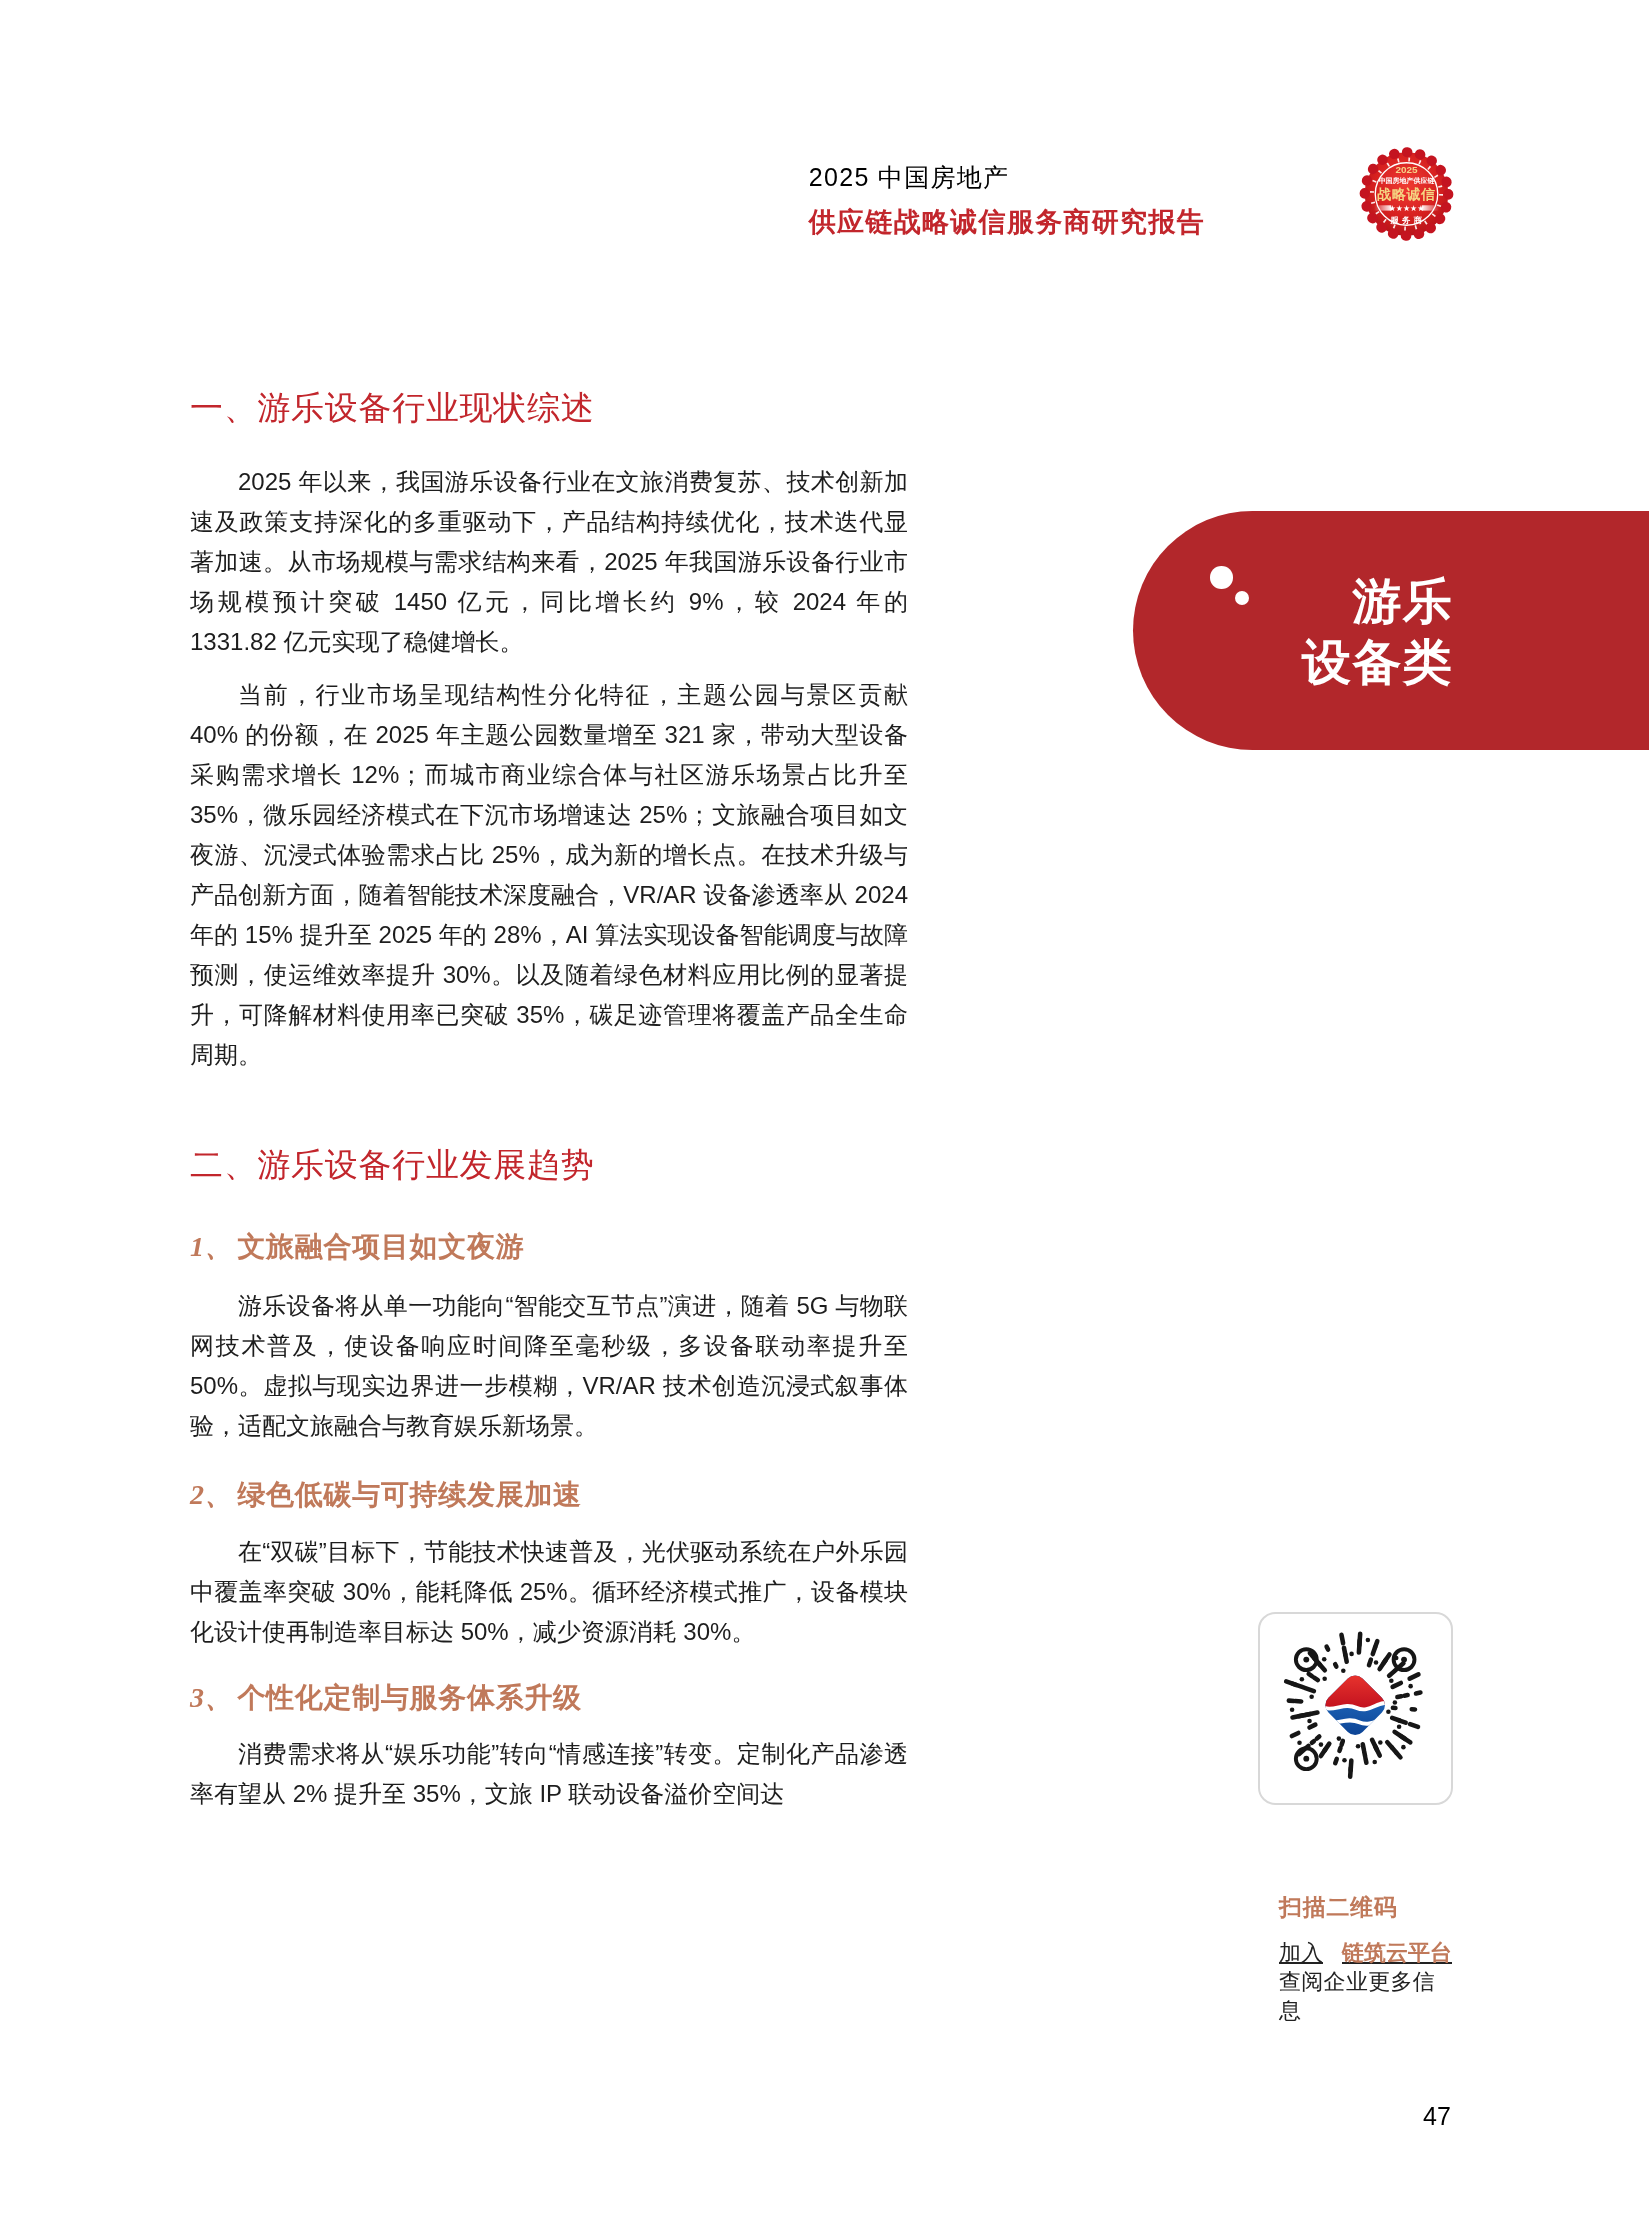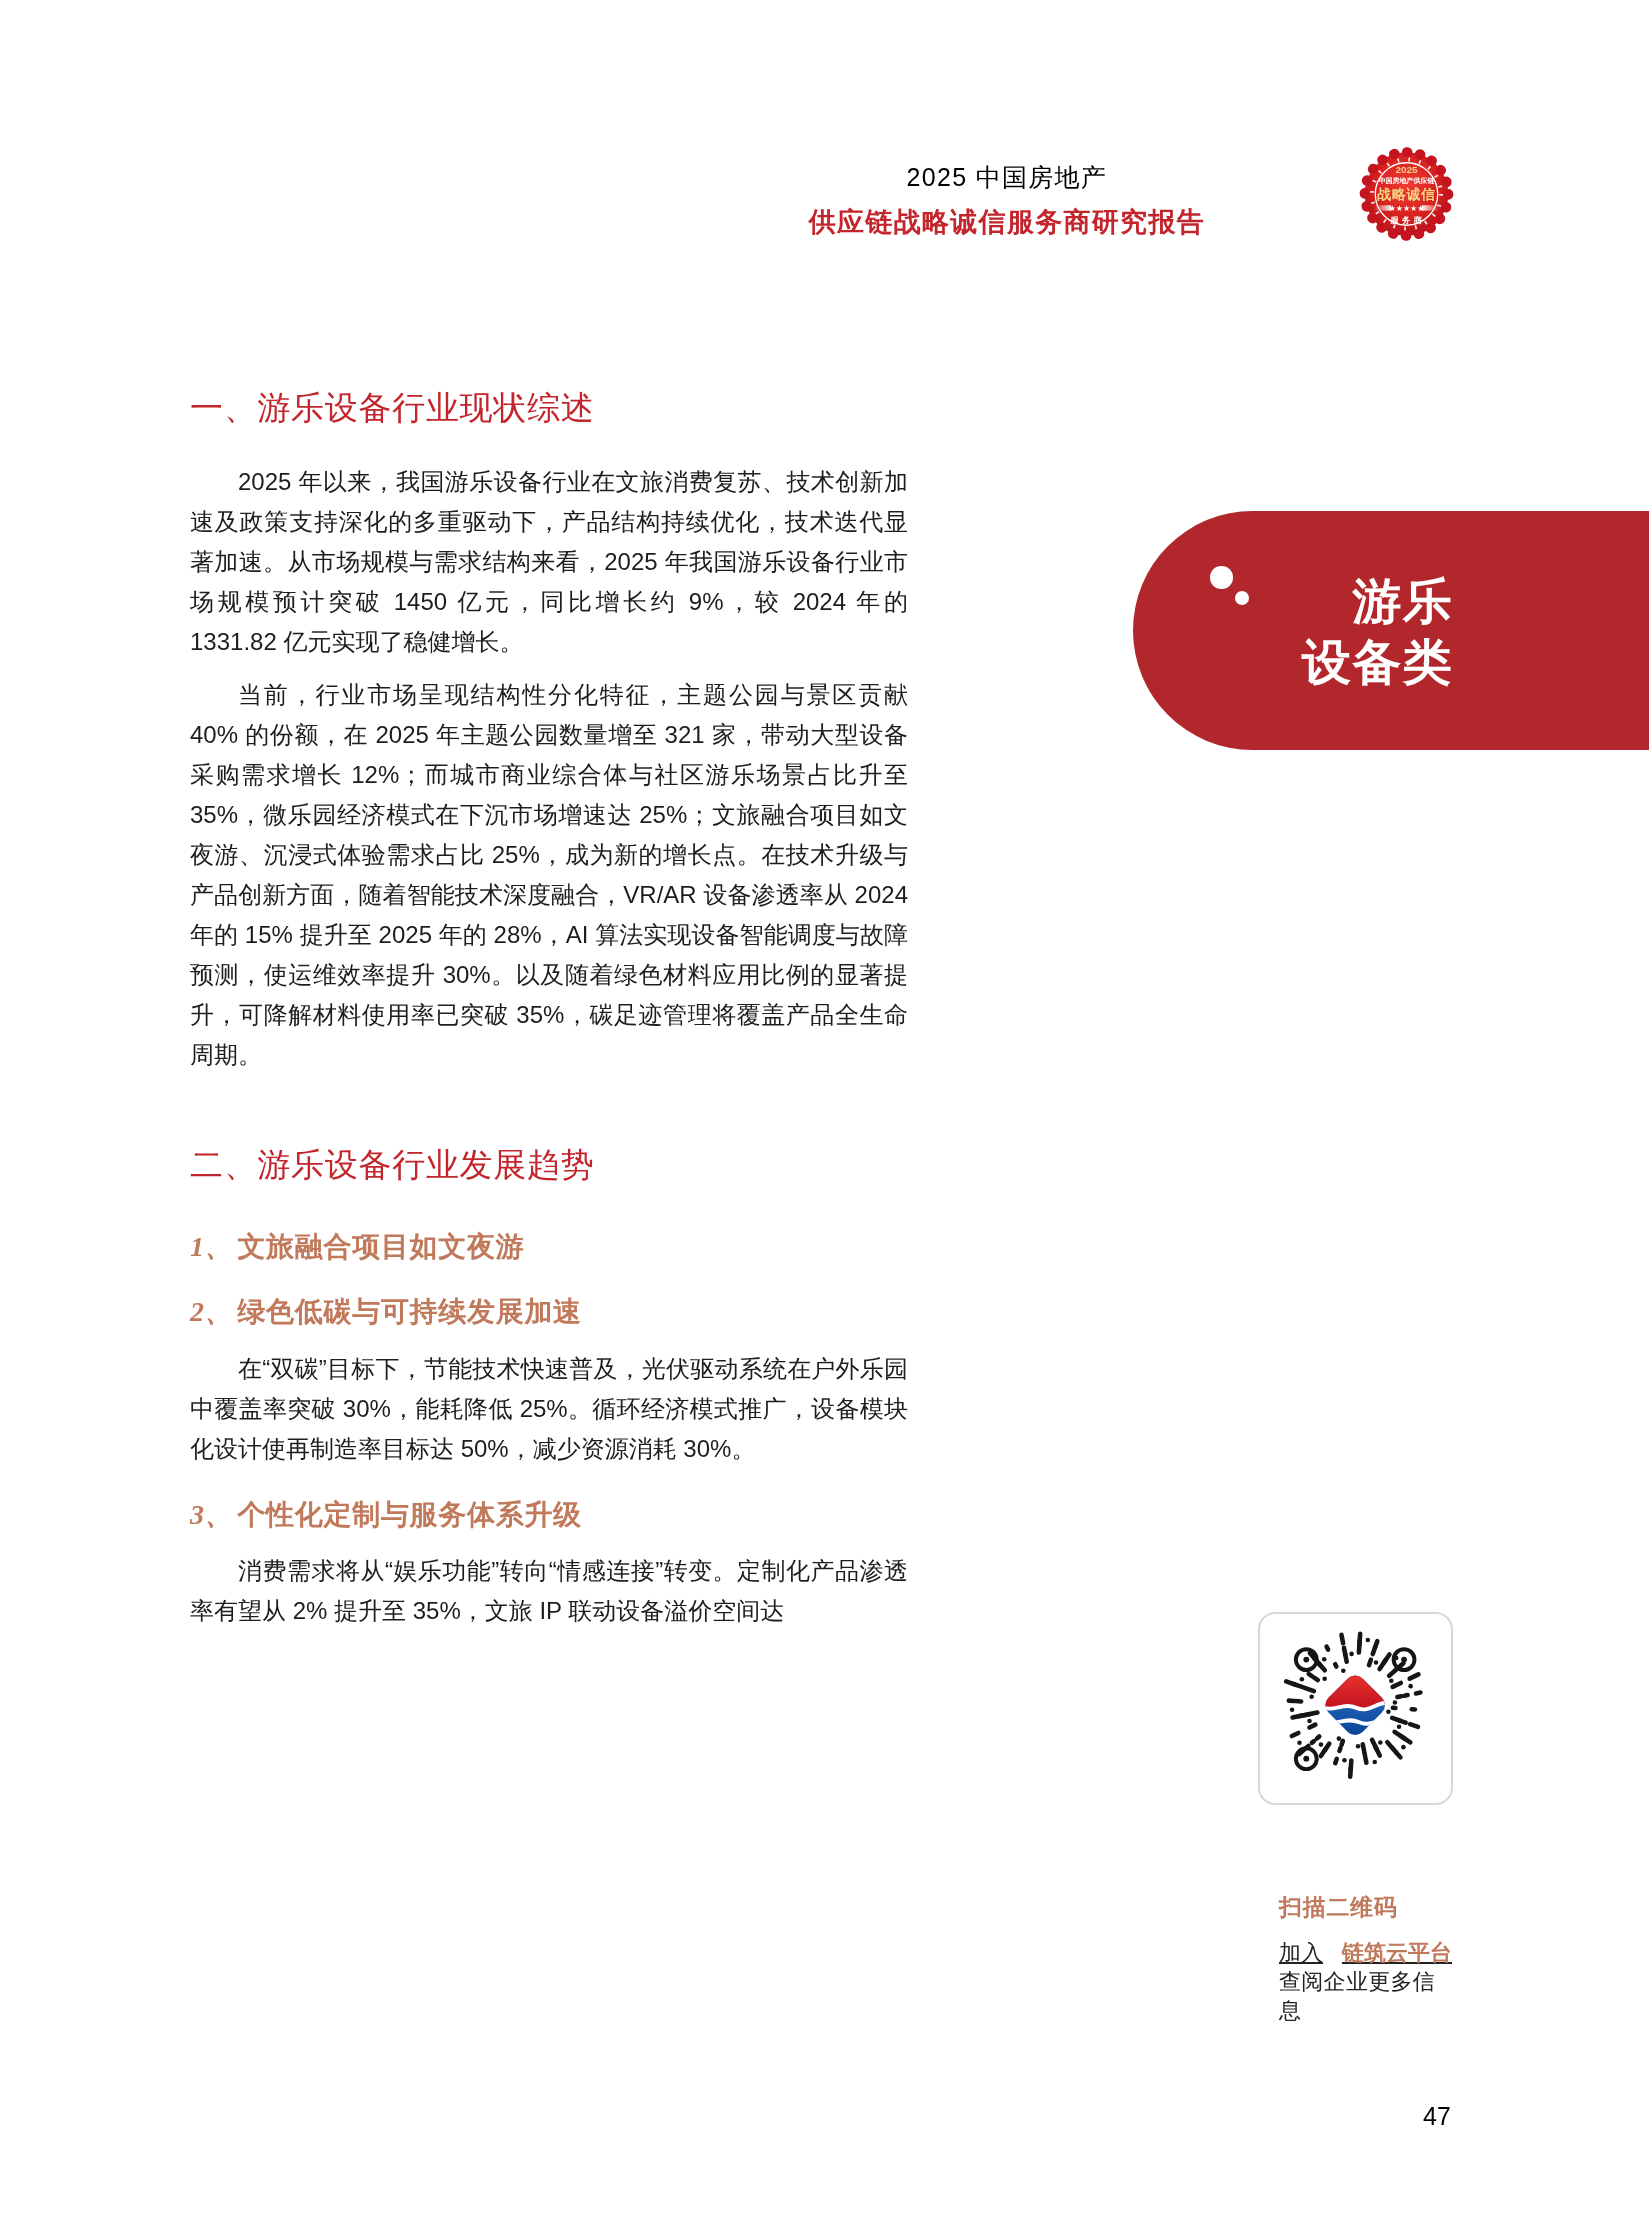--- a/index.html
+++ b/index.html
@@ -14,21 +14,21 @@
     position:relative;
     width:1649px;height:2239px;
     background:#ffffff;
     font-family:"Liberation Sans", sans-serif;
     color:var(--text);
     overflow:hidden;
   }
   
   .header-block{
     position:absolute;top:162px;right:444px;
-    text-align:center;
+    text-align:left;
   }
   .header-line1{
     font-size:25px;color:#000;letter-spacing:1.3px;line-height:31px;
   }
   .header-line2{
     margin-top:13.3px;
     font-size:27px;font-weight:bold;color:var(--heading-red);
     letter-spacing:1.3px;line-height:32px;
   }
   .seal{position:absolute;left:1358px;top:145px;width:97px;height:98px;}
@@ -149,20 +149,21 @@
 <main class="content">
   <h2>一、游乐设备行业现状综述</h2>
   <p class="mt54">2025 年以来，我国游乐设备行业在文旅消费复苏、技术创新加速及政策支持深化的多重驱动下，产品结构持续优化，技术迭代显著加速。从市场规模与需求结构来看，2025 年我国游乐设备行业市场规模预计突破 1450 亿元，同比增长约 9%，较 2024 年的 1331.82 亿元实现了稳健增长。</p>
   <p class="mt20">当前，行业市场呈现结构性分化特征，主题公园与景区贡献 40% 的份额，在 2025 年主题公园数量增至 321 家，带动大型设备采购需求增长 12%；而城市商业综合体与社区游乐场景占比升至 35%，微乐园经济模式在下沉市场增速达 25%；文旅融合项目如文夜游、沉浸式体验需求占比 25%，成为新的增长点。在技术升级与产品创新方面，随着智能技术深度融合，VR/AR 设备渗透率从 2024 年的 15% 提升至 2025 年的 28%，AI 算法实现设备智能调度与故障预测，使运维效率提升 30%。以及随着绿色材料应用比例的显著提升，可降解材料使用率已突破 35%，碳足迹管理将覆盖产品全生命周期。</p>
 
   <h2 class="mt107">二、游乐设备行业发展趋势</h2>
 
   <h3 class="mt70">
     <em class="num">1、</em><span>文旅融合项目如文夜游</span>
   </h3>
+  <p class="mt34">游乐设备将从单一功能向“智能交互节点”演进，随着 5G 与物联网技术普及，使设备响应时间降至毫秒级，多设备联动率提升至 50%。虚拟与现实边界进一步模糊，VR/AR 技术创造沉浸式叙事体验，适配文旅融合与教育娱乐新场景。</p>
 
   <h3 class="mt48">
     <em class="num">2、</em><span>绿色低碳与可持续发展加速</span>
   </h3>
   <p class="mt32">在“双碳”目标下，节能技术快速普及，光伏驱动系统在户外乐园中覆盖率突破 30%，能耗降低 25%。循环经济模式推广，设备模块化设计使再制造率目标达 50%，减少资源消耗 30%。</p>
 
   <h3 class="mt43">
     <em class="num">3、</em><span>个性化定制与服务体系升级</span>
   </h3>
   <p class="mt30">消费需求将从“娱乐功能”转向“情感连接”转变。定制化产品渗透率有望从 2% 提升至 35%，文旅 IP 联动设备溢价空间达</p>

